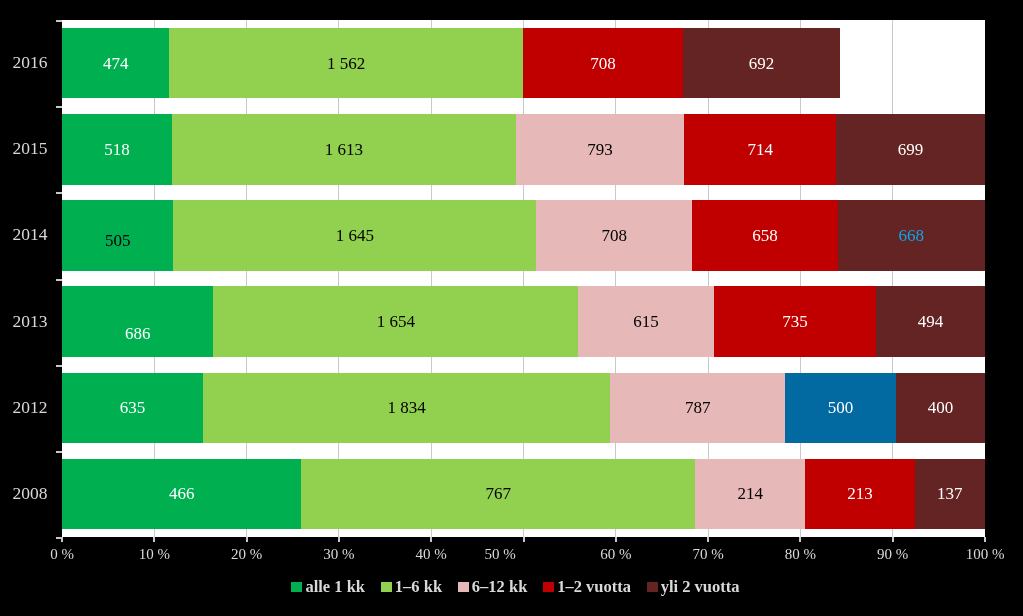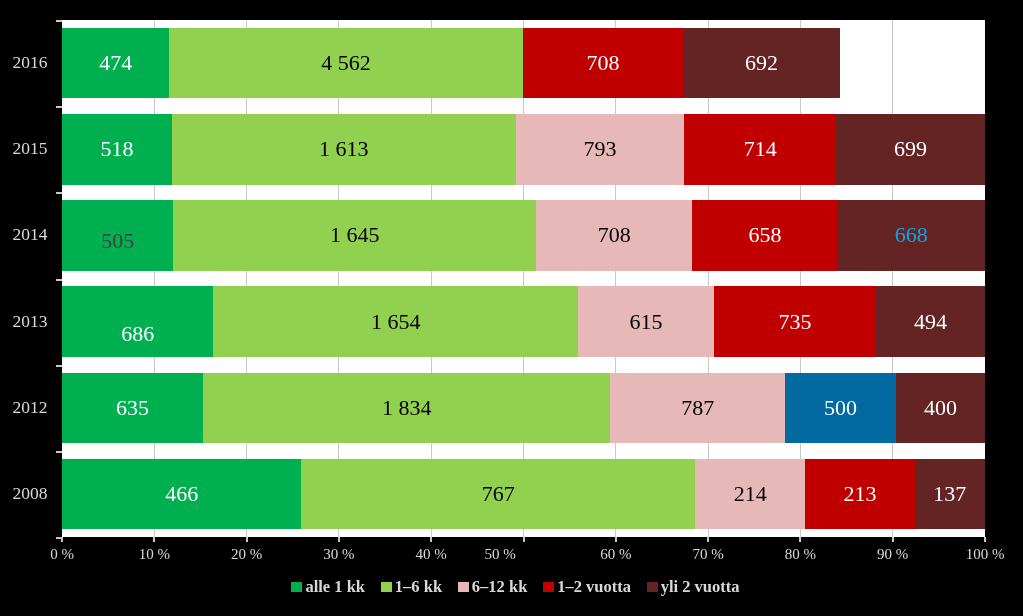--- a/index.html
+++ b/index.html
@@ -9,21 +9,21 @@
   #root{position:relative;width:1023px;height:616px;background:#000000;
         will-change:transform;}
 
   
   .plot{position:absolute;left:62px;top:20px;width:923px;height:517px;
         background:#ffffff;overflow:hidden;}
   .grid{position:absolute;top:0;width:1px;height:517px;background:#c9c9c9;}
 
   .bar{position:absolute;left:0;width:923px;height:70.5px;display:flex;}
   .seg{height:100%;display:flex;align-items:center;justify-content:center;overflow:hidden;}
-  .seg span{font-size:22px;line-height:1;white-space:nowrap;}
+  .seg span{font-size:17px;line-height:1;white-space:nowrap;}
 
   
   .ylabel{position:absolute;left:0;width:47.5px;color:#d9d9d9;font-size:17.5px;
           line-height:1;text-align:right;}
   .xlabel{position:absolute;width:100px;color:#d9d9d9;font-size:15px;
           line-height:1;text-align:center;}
   .tick{position:absolute;background:#c8c8c8;}
   .ytick{left:56px;width:6px;height:2px;}
   .xtick{top:537px;width:2px;height:5px;}
 
@@ -48,21 +48,21 @@
       <div class="grid" style="left: 553.3px; background: rgb(201, 201, 201);"></div>
       <div class="grid" style="left: 645.6px; background: rgb(201, 201, 201);"></div>
       <div class="grid" style="left: 737.9px; background: rgb(201, 201, 201);"></div>
       <div class="grid" style="left: 830.2px; background: rgb(201, 201, 201);"></div>
       <div class="grid" style="left: 922.5px; background: rgb(201, 201, 201);"></div>
       <div class="bar" style="top: 7.83333px;">
         <div class="seg" style="width: 11.6262%; background: rgb(0, 176, 80);">
           <span style="color: rgb(255, 255, 255);">474</span>
         </div>
         <div class="seg" style="width: 38.3125%; background: rgb(146, 208, 80);">
-          <span style="color: rgb(0, 0, 0);">4 562</span>
+          <span style="color: rgb(0, 0, 0);">1 562</span>
         </div>
         <div class="seg" style="width: 17.3657%; background: rgb(192, 0, 0);">
           <span style="color: rgb(255, 255, 255);">708</span>
         </div>
         <div class="seg" style="width: 16.9733%; background: rgb(99, 36, 35);">
           <span style="color: rgb(255, 255, 255);">692</span>
         </div>
       </div>
       <div class="bar" style="top: 94px;">
         <div class="seg" style="width: 11.9437%; background: rgb(0, 176, 80);">
@@ -76,21 +76,21 @@
         </div>
         <div class="seg" style="width: 16.463%; background: rgb(192, 0, 0);">
           <span style="color: rgb(255, 255, 255);">714</span>
         </div>
         <div class="seg" style="width: 16.1171%; background: rgb(99, 36, 35);">
           <span style="color: rgb(255, 255, 255);">699</span>
         </div>
       </div>
       <div class="bar" style="top: 180.167px;">
         <div class="seg" style="width: 12.0698%; background: rgb(0, 176, 80);">
-          <span style="color: #404040; margin-top: 11px;">505</span>
+          <span style="color: #000000; margin-top: 11px;">505</span>
         </div>
         <div class="seg" style="width: 39.3164%; background: rgb(146, 208, 80);">
           <span style="color: rgb(0, 0, 0);">1 645</span>
         </div>
         <div class="seg" style="width: 16.9216%; background: rgb(230, 184, 183);">
           <span style="color: rgb(0, 0, 0);">708</span>
         </div>
         <div class="seg" style="width: 15.7266%; background: rgb(192, 0, 0);">
           <span style="color: rgb(255, 255, 255);">658</span>
         </div>

